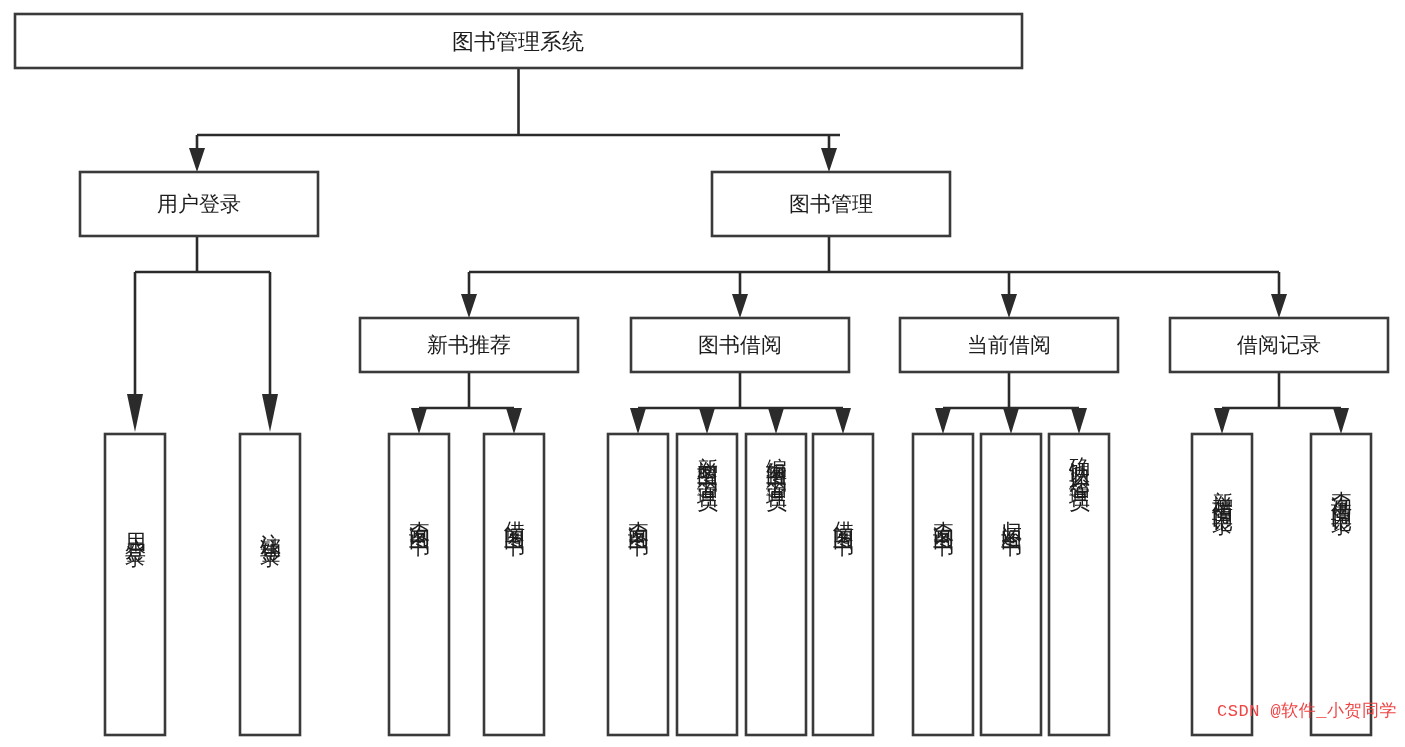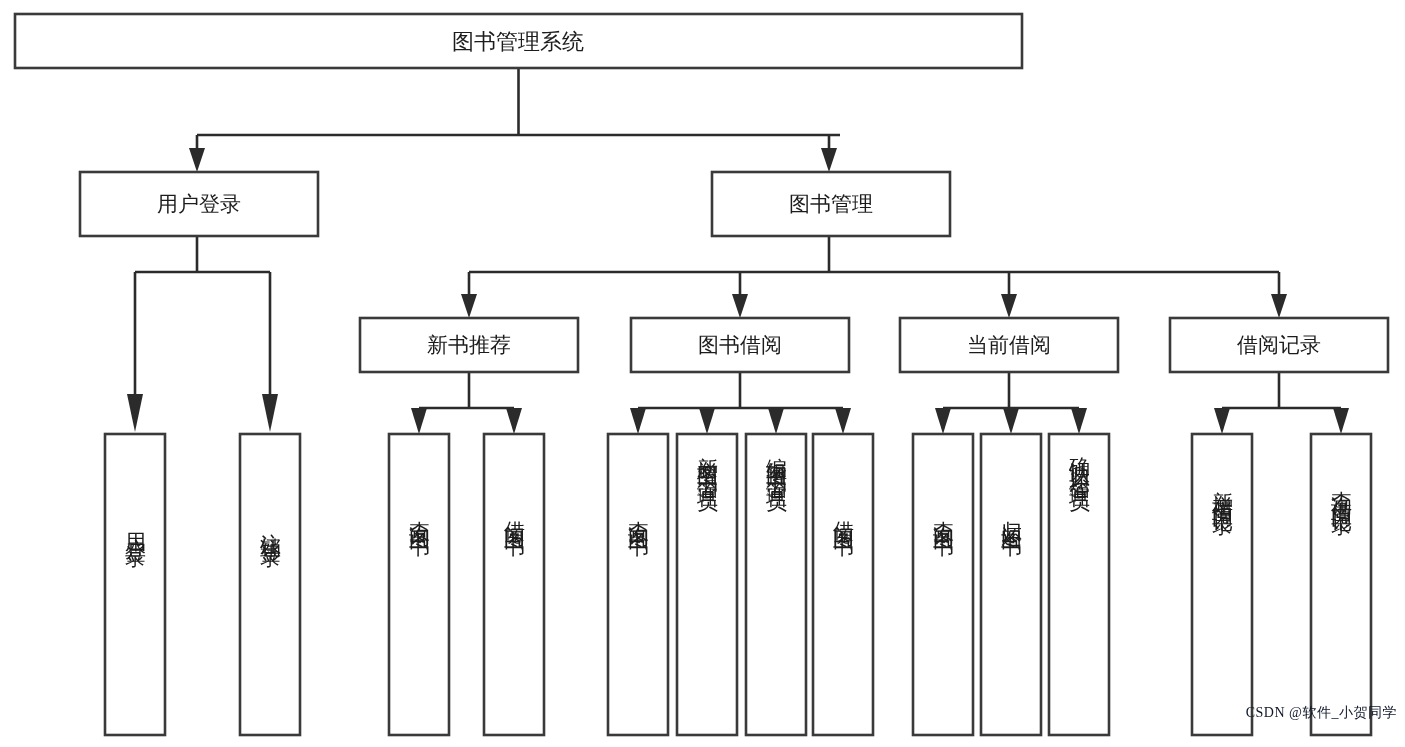--- a/index.html
+++ b/index.html
@@ -70,23 +70,23 @@
     line-height: 1;
     letter-spacing: 5px;
     color: #1c1c1c;
     white-space: nowrap;
     text-align: left;
   }
   .watermark {
     position: absolute;
     right: 8px;
     bottom: 6px;
-    font-family: Liberation Serif, serif;
-    font-size: 14px;
-    color: #0f172a;
+    font-family: Liberation Mono, monospace;
+    font-size: 17px;
+    color: #ef4444;
     white-space: nowrap;
     letter-spacing: 0.5px;
   }
 </style>
 </head>
 <body>
 
 <div id="diagram-root">
 
   <svg class="diagram-canvas" viewBox="0 0 1405 747">

